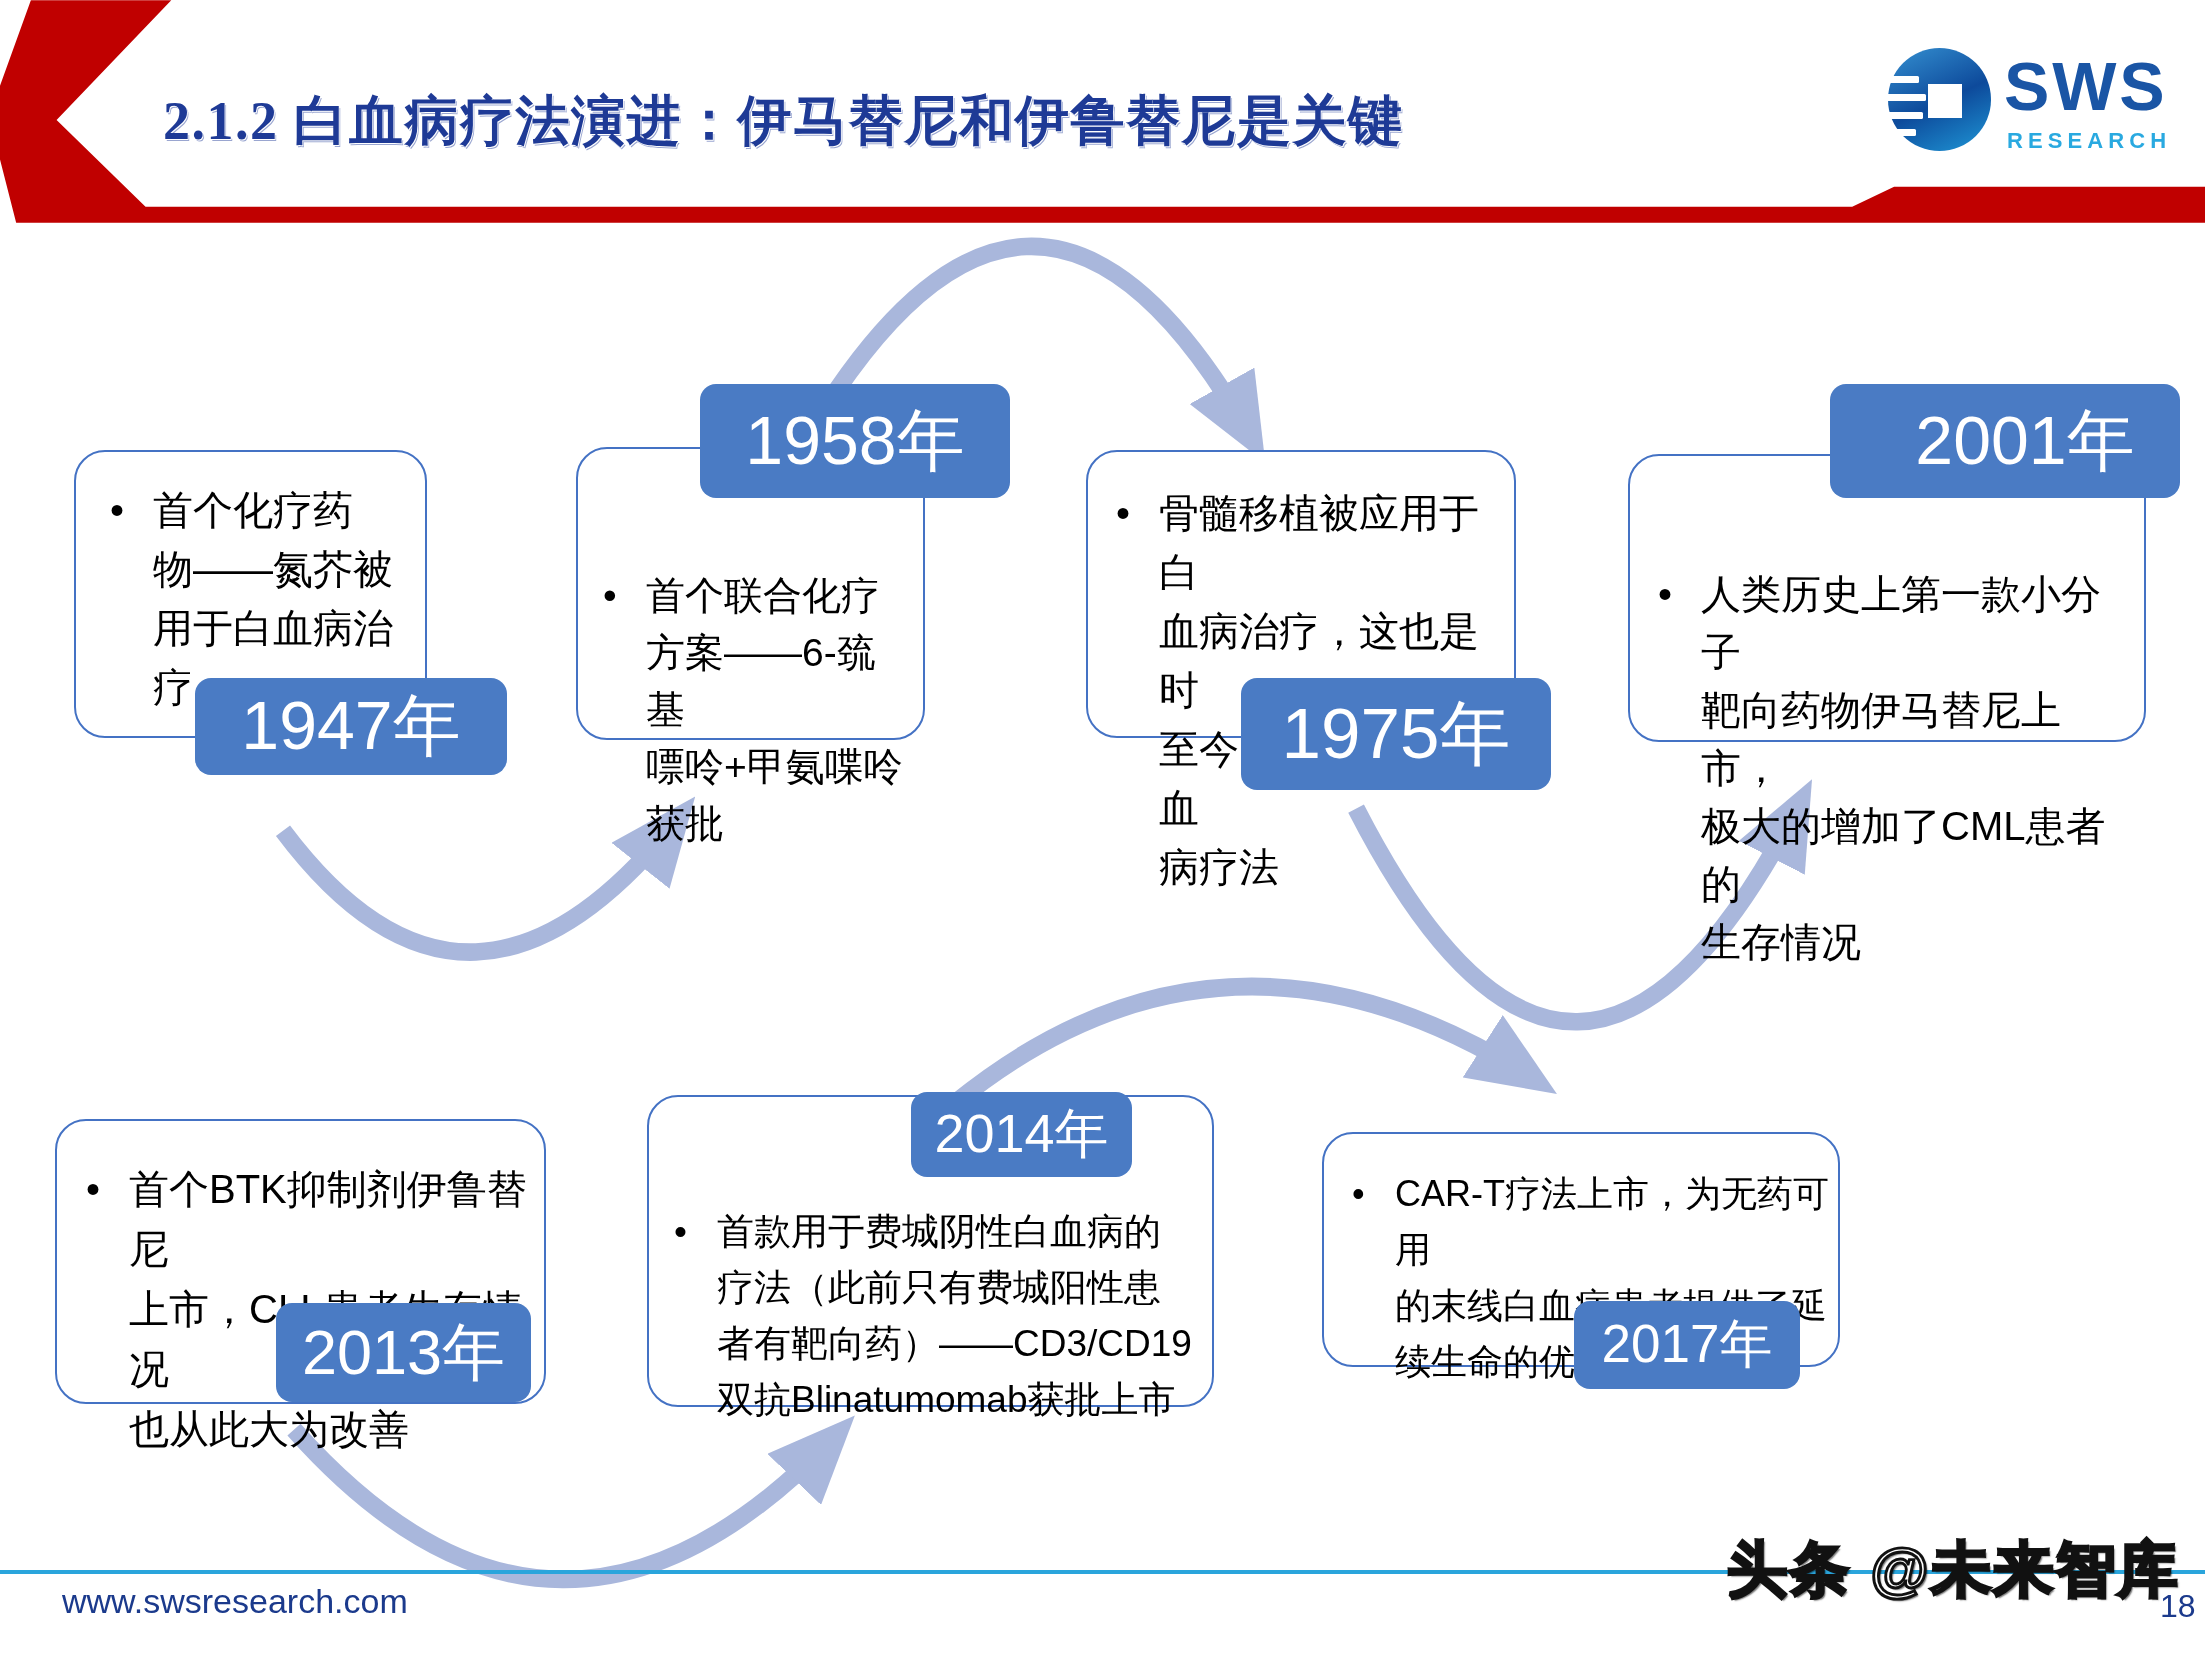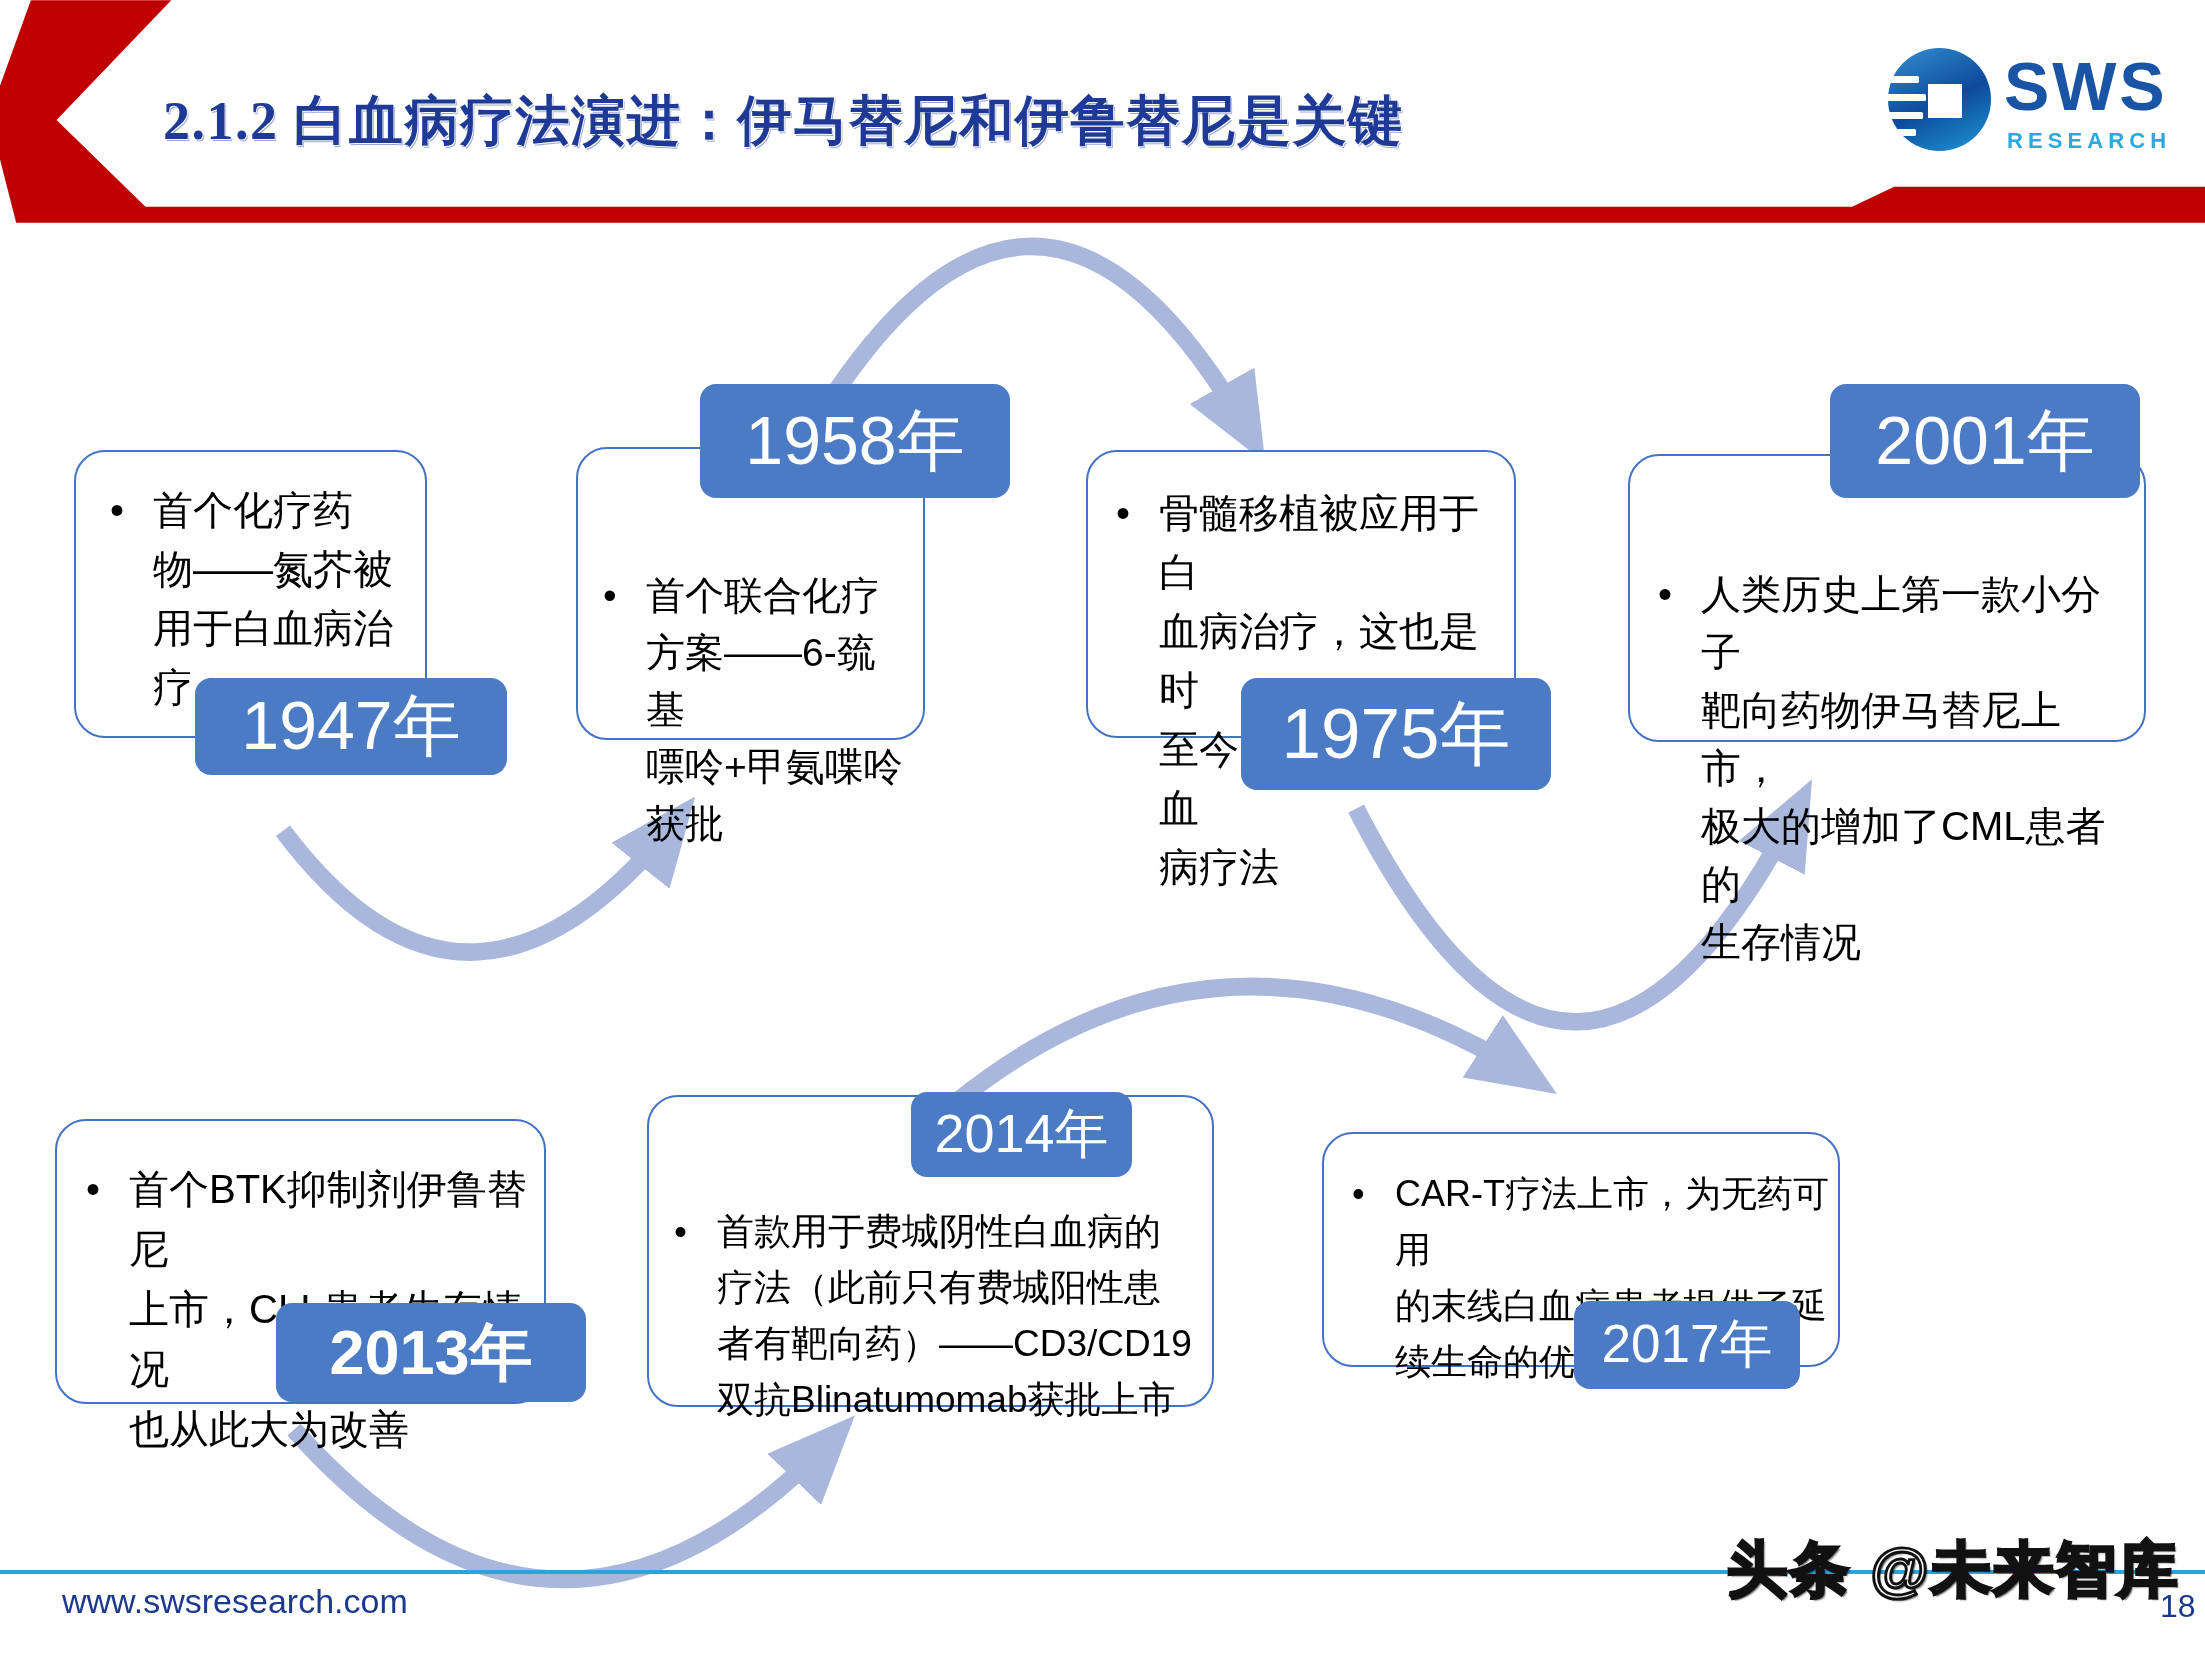--- a/index.html
+++ b/index.html
@@ -43,22 +43,22 @@
   .b6{left:647px;top:1095px;width:567px;height:312px;}
   .b6 .brow{padding:107px 7.4px 0 25px;font-size:37px;line-height:56px;}
   .b7{left:1322px;top:1132px;width:518px;height:235px;}
   .b7 .brow{padding:32px 8.8px 0 28px;font-size:36px;line-height:56px;}
   
   .ybox{position:absolute;background:#4A7BC4;border-radius:16px;color:#ffffff;z-index:5;
         display:flex;align-items:center;justify-content:center;font-weight:400;margin-left:44px;}
   .y1{left:151px;top:678px;width:312px;height:97px;font-size:68px;}
   .y2{left:656px;top:384px;width:310px;height:114px;font-size:68px;}
   .y3{left:1197px;top:678px;width:310px;height:112px;font-size:71px;}
-  .y4{left:1786px;top:384px;width:310px;height:114px;font-size:68px;}
-  .y5{left:232px;top:1303px;width:310px;height:99px;font-size:63px;font-weight:bold;}
+  .y4{left:1786px;top:384px;width:310px;height:114px;font-size:68px;padding-left:40px;}
+  .y5{left:232px;top:1303px;width:255px;height:99px;font-size:63px;}
   .y6{left:867px;top:1092px;width:221px;height:85px;font-size:54px;}
   .y7{left:1530px;top:1301px;width:226px;height:88px;font-size:53px;}
   
   .foot-line{position:absolute;left:0;top:1570px;width:2205px;height:4.4px;background:#2AA5DC;z-index:6;}
   .foot-url{position:absolute;left:62px;top:1582px;font-size:34px;color:#1B3A8C;z-index:7;}
   .foot-page{position:absolute;left:2160px;top:1588px;font-size:32px;color:#1B3A8C;z-index:8;}
   .watermark{position:absolute;left:1727px;top:1530px;z-index:9;font-size:60px;font-weight:900;
     color:#ffffff;-webkit-text-stroke:2.9px #111111;letter-spacing:2.2px;
     text-shadow:2.2px 2.2px 1.5px rgba(0,0,0,.55);white-space:nowrap;}
 </style>

